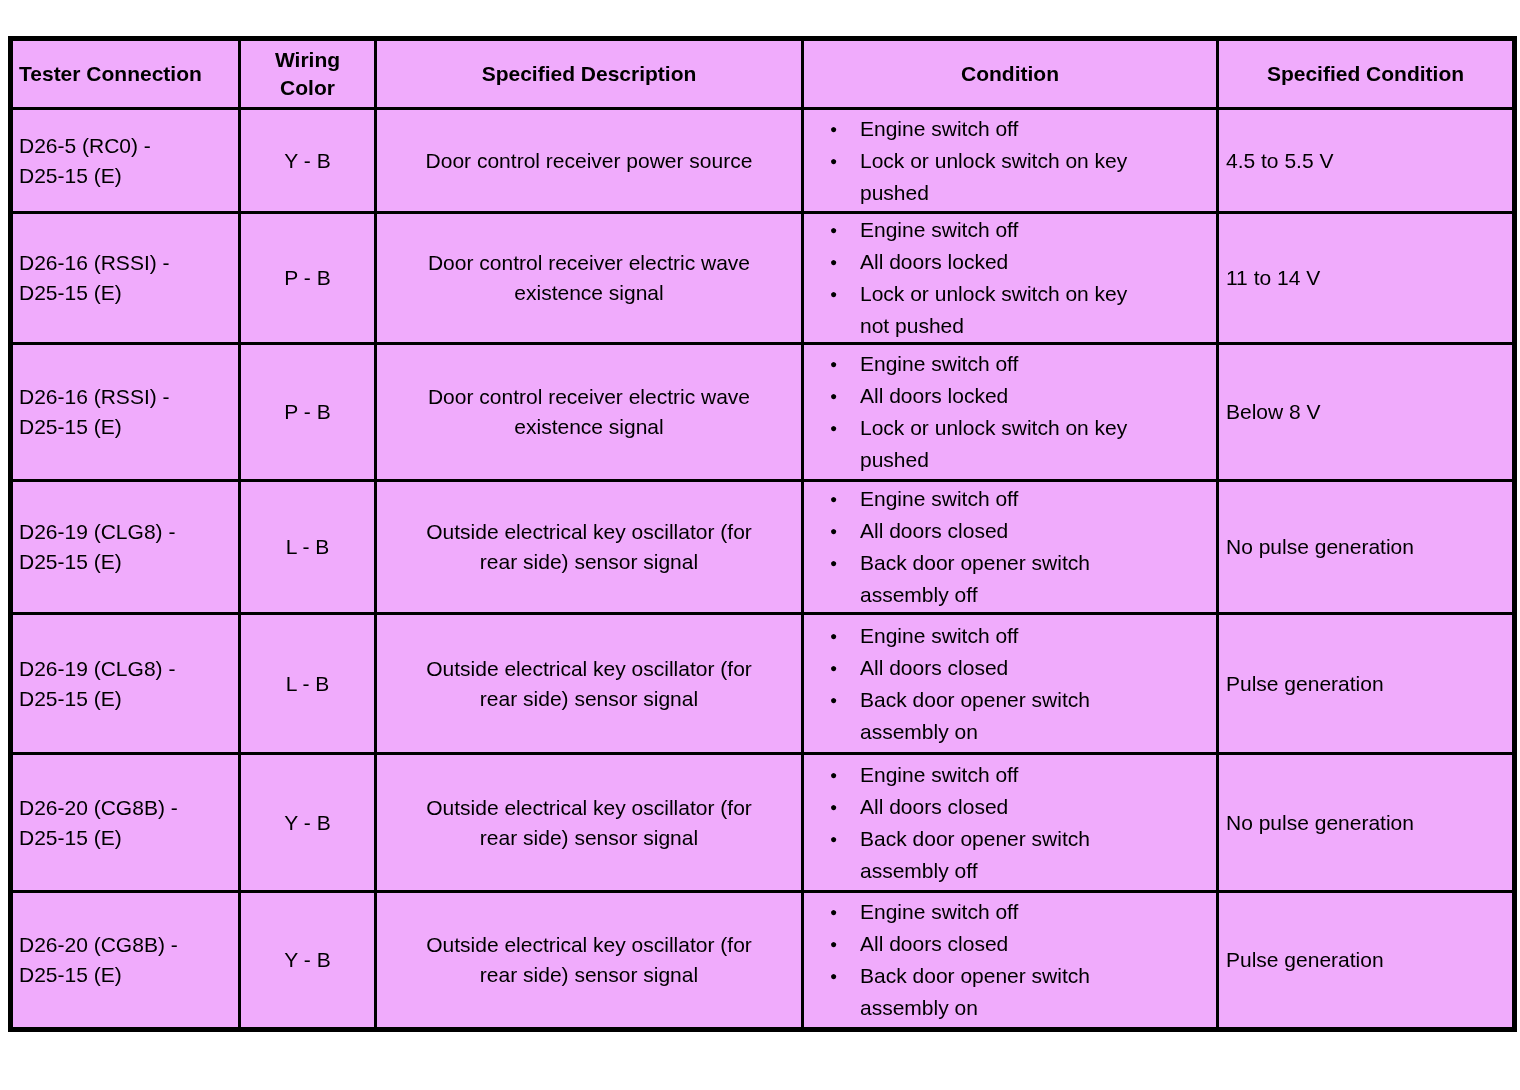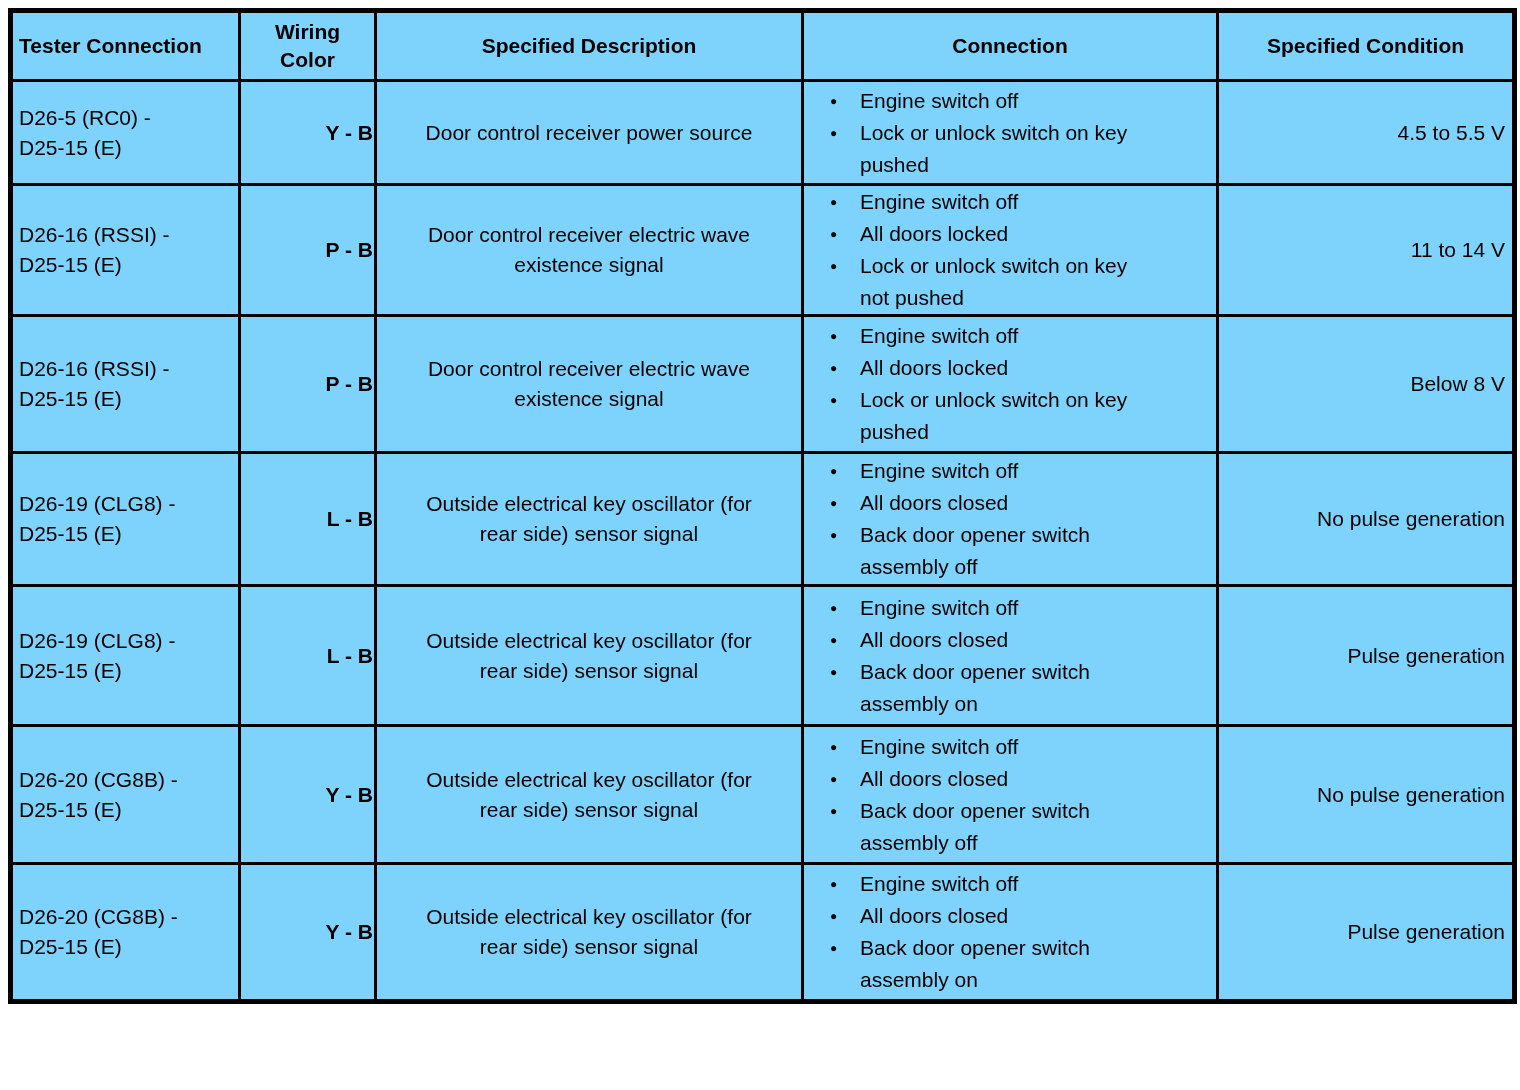--- a/index.html
+++ b/index.html
@@ -16,21 +16,22 @@
     font-family: "Liberation Sans", sans-serif;
     color: #000000;
   }
   table.spec-table {
     border-collapse: collapse;
     table-layout: fixed;
     width: 1504px;
     border: 5px solid #000000;
     font-size: 21px;
     color: #000000;
-    background: #7dd3fc;
+    background: #f0abfc;
+    margin-top: 28px;
   }
   col.c1 { width: 229px; }
   col.c2 { width: 136px; }
   col.c3 { width: 427px; }
   col.c4 { width: 415px; }
   col.c5 { width: 297px; }
 
   th, td {
     border: 3px solid #000000;
     vertical-align: middle;
@@ -53,25 +54,25 @@
     white-space: pre-line;
     line-height: 28px;
     padding: 0 4px;
   }
   th.h-conn {
     text-align: left;
     padding-left: 6px;
   }
   td { line-height: 30px; }
   td.conn  { padding: 0 6px; white-space: pre-line; text-align: left; }
-  td.color { text-align: right; font-weight: bold; }
+  td.color { text-align: center; }
   td.desc  { padding: 8px 6px; white-space: pre-line; text-align: center; }
   td.cond  { padding: 0; text-align: left; }
   td.cond.plain { padding-left: 8px; }
-  td.spec  { padding: 0 7px; white-space: pre-line; text-align: right; }
+  td.spec  { padding: 0 7px; white-space: pre-line; text-align: left; }
 
   .bullet-item {
     display: flex;
     align-items: flex-start;
     padding-left: 26px;
     line-height: 32px;
   }
   .bullet {
     flex: 0 0 30px;
     font-size: 12px;
@@ -92,21 +93,21 @@
         <col class="c3">
         <col class="c4">
         <col class="c5">
     </colgroup>
     <thead>
       <tr>
         <th class="h-conn">Tester Connection</th>
         <th>Wiring
 Color</th>
         <th>Specified Description</th>
-        <th>Connection</th>
+        <th>Condition</th>
         <th>Specified Condition</th>
       </tr>
     </thead>
     <tbody>
         <tr>
           <td class="conn">D26-5 (RC0) -
 D25-15 (E)</td>
           <td class="color">Y - B</td>
           <td class="desc">Door control receiver power source</td>
           <td class="cond">

